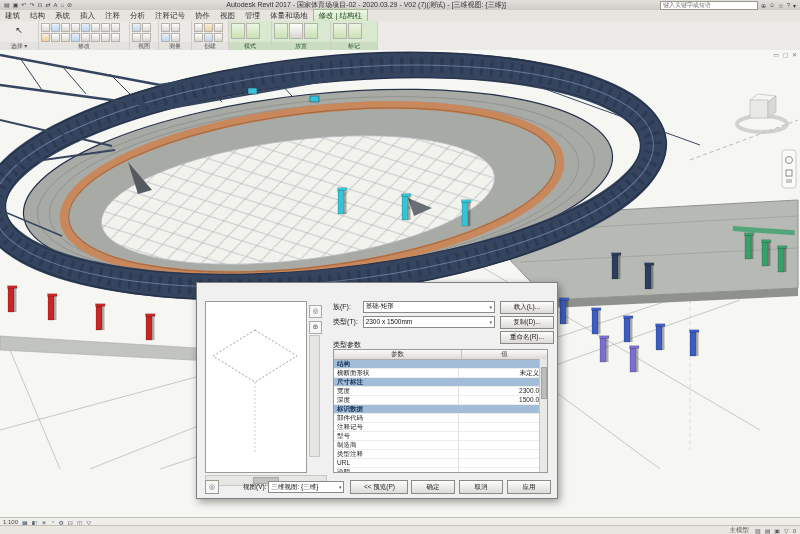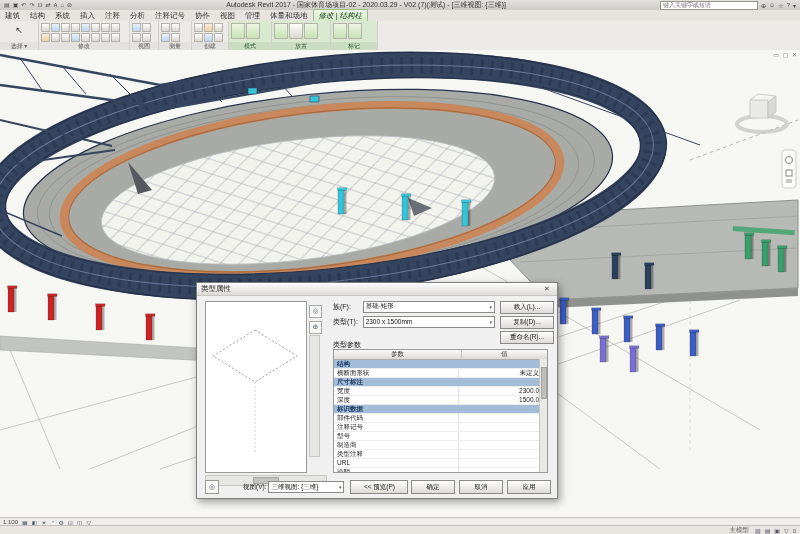--- a/index.html
+++ b/index.html
@@ -11,21 +11,21 @@
   #qat{display:flex;gap:3px;padding-left:4px;align-items:center;}
   #qat span{font-size:6px;color:#4a4a4a;line-height:8px;}
   #apptitle{flex:1;text-align:center;font-size:7px;color:#333;white-space:nowrap;overflow:hidden;}
   #titright{display:flex;align-items:center;gap:3px;padding-right:4px;}
   #searchbox{width:92px;height:7px;font-size:6px;border:1px solid #9a978f;background:#fff;padding:0 2px;}
   #titright .tic{font-size:6px;color:#444;}
   
   #tabsrow{left:0;top:10px;width:800px;height:11px;background:#e7e4e0;border-bottom:1px solid #cfccc7;
     display:flex;align-items:flex-end;font-size:7.5px;color:#333;}
   .rtab{padding:1px 5px;line-height:9px;white-space:nowrap;}
-  .rtab.active{background:linear-gradient(#eef5e8,#d6e8c8);border:1px solid #9ec08a;border-bottom:none;color:#1e4d1e;font-style:italic;}
+  .rtab.active{background:linear-gradient(#eef5e8,#d6e8c8);border:1px solid #9ec08a;border-bottom:none;color:#1e4d1e;}
   
   #ribbon{left:0;top:21px;width:800px;height:29px;background:#eceae6;border-bottom:1px solid #b9b6b0;display:flex;}
   .rpanel{border-right:1px solid #d2cfca;display:flex;flex-direction:column;}
   .rpanel .rcontent{flex:1;display:flex;flex-wrap:wrap;gap:1px;padding:2px 2px 0 2px;align-content:flex-start;}
   .rpanel .rlabel{height:8px;font-size:6px;color:#555;text-align:center;line-height:8px;background:rgba(0,0,0,0.03);}
   .rpanel.green{background:#d9e9cf;}
   .rpanel.green .rlabel{color:#2e5a2e;background:rgba(40,90,40,0.08);}
   .ric{width:7px;height:7px;border:1px solid #b6b3ad;background:linear-gradient(#fefefd,#d9d6d1);}
   .ric.b{background:linear-gradient(#e8f1fb,#bcd6ee);}
   .ric.g{background:linear-gradient(#ecf5e3,#c9e2b4);}
@@ -347,24 +347,20 @@
     <g>
       <rect x="782" y="100" width="14" height="38" rx="3" fill="#fbfbf9" stroke="#c0c0bb" stroke-width="0.8"></rect>
       <circle cx="789" cy="110" r="3.5" fill="none" stroke="#8a8a85" stroke-width="1"></circle>
       <rect x="786" y="120" width="6" height="6" fill="none" stroke="#8a8a85" stroke-width="1"></rect>
       <rect x="786" y="129" width="6" height="4" fill="#c9c9c4"></rect>
     </g>
   </svg>
 </div>
 
 <div id="dialog" class="abs">
-  <div id="dlg-title">
-    <span>类型属性</span>
-    <span class="x">✕</span>
-  </div>
 
   <div id="preview">
     <svg width="98" height="168">
       <polygon points="49,28 91,54 49,80 7,54" fill="none" stroke="#888" stroke-width="0.8" stroke-dasharray="2 2"></polygon>
       <line x1="49" y1="80" x2="49" y2="150" stroke="#aaa" stroke-width="0.6" stroke-dasharray="2 2"></line>
     </svg>
     <div class="speck"></div>
   </div>
   <div id="pv-tools">
     <div class="pvb">◎</div>

